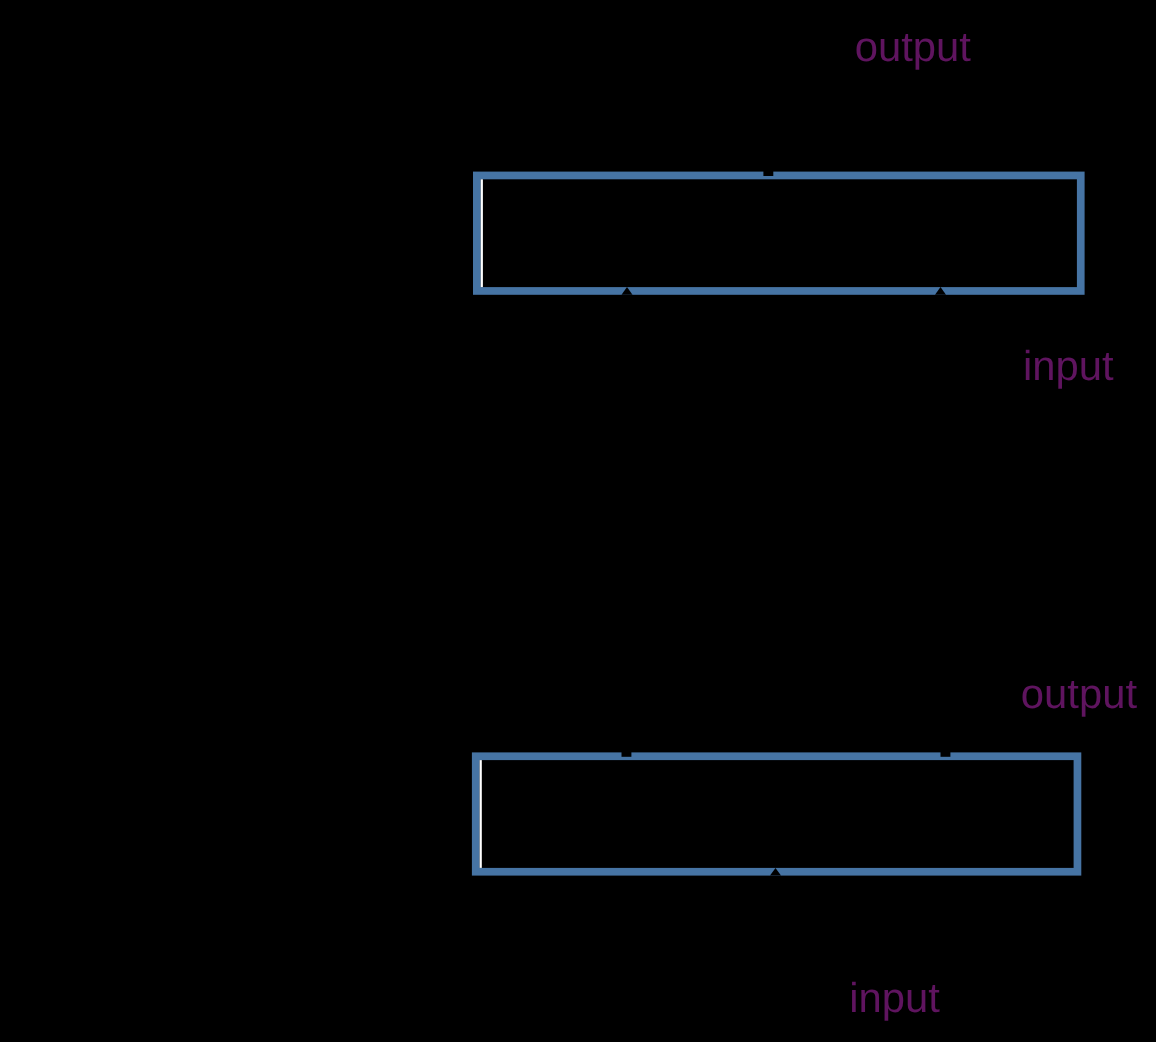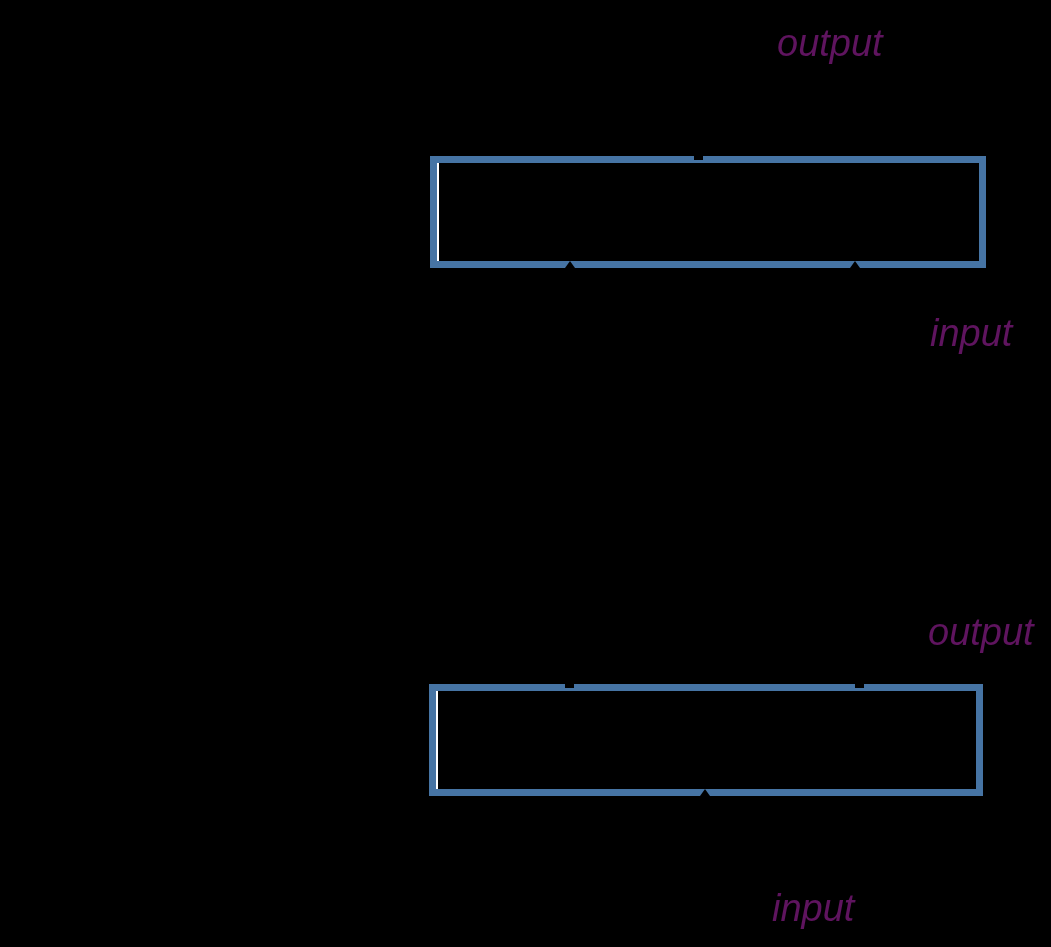--- a/index.html
+++ b/index.html
@@ -20,21 +20,20 @@
     background: var(--bg);
     overflow: hidden;
     font-family: "Liberation Sans", sans-serif;
   }
   .label {
     position: absolute;
     font-size: 38px;
     line-height: 1;
     color: var(--purple);
     white-space: nowrap;
-    font-style: italic;
   }
   .net-box {
     position: absolute;
     box-sizing: border-box;
     border: 7px solid var(--blue);
     background: transparent;
   }
   .box-highlight {
     position: absolute;
     left: 0;

